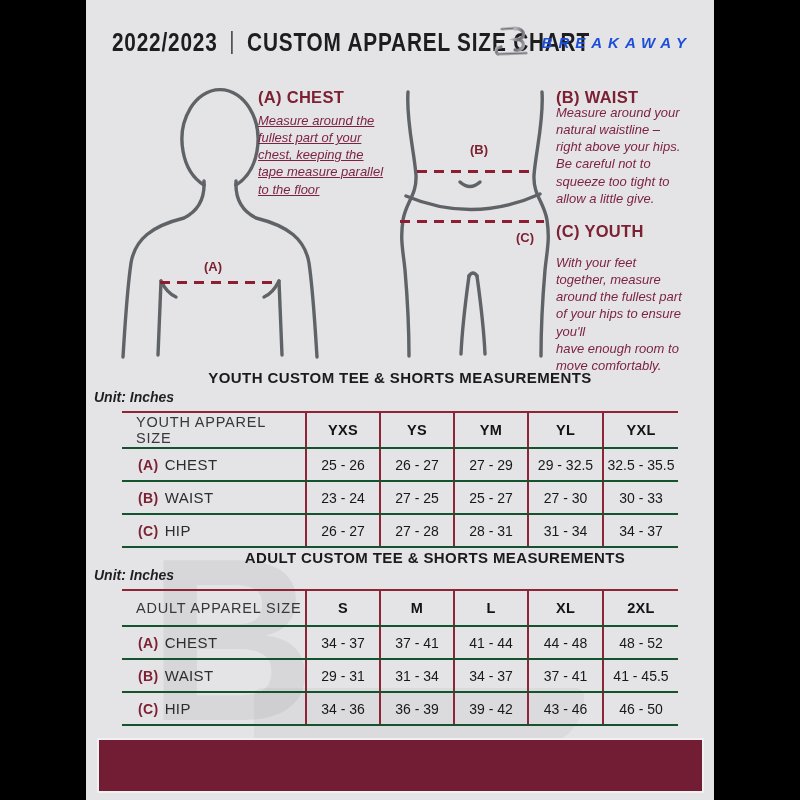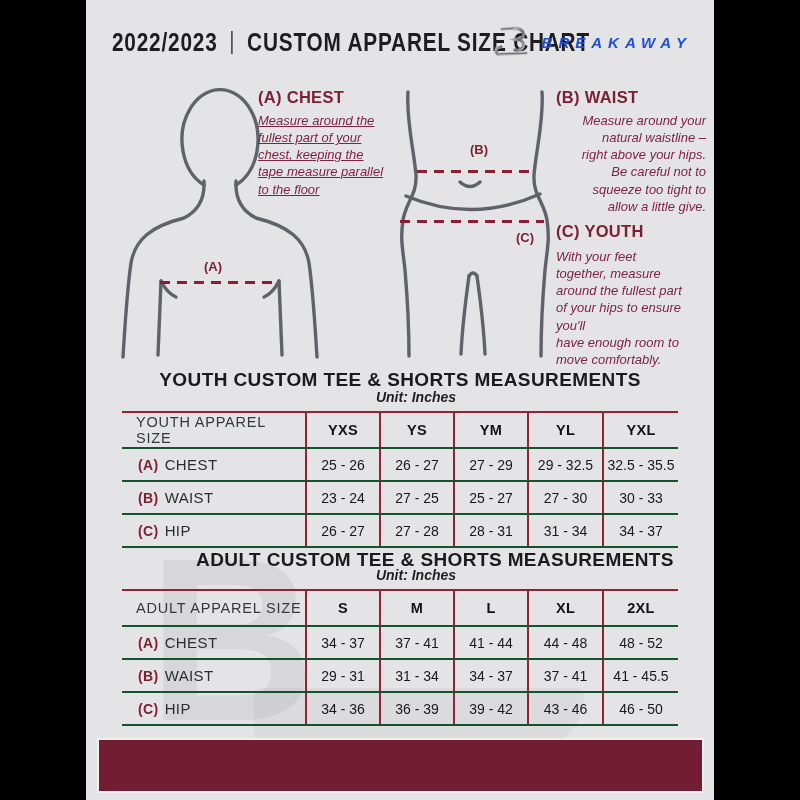--- a/index.html
+++ b/index.html
@@ -44,22 +44,22 @@
   }
   .figure{position:absolute;z-index:1;}
   .figure svg path{fill:none;stroke:#5f6367;stroke-width:3.4;stroke-linecap:round;}
   .dash{
     position:absolute;height:3px;z-index:2;
     background:repeating-linear-gradient(90deg,#8c1d33 0 10px,transparent 10px 17px);
   }
   .fig-label{position:absolute;font-size:13px;font-weight:800;color:#7c2033;z-index:2;}
   
   .tbl-title{position:absolute;left:0;width:100%;text-align:center;font-weight:700;
-    font-size:19px;color:#1b1b1d;letter-spacing:0.4px;z-index:2;}
-  .tbl-unit{position:absolute;left:16px;width:100%;text-align:center;font-style:italic;
+    font-size:15px;color:#1b1b1d;letter-spacing:0.4px;z-index:2;}
+  .tbl-unit{position:absolute;left:8px;width:100%;font-style:italic;
     font-weight:600;font-size:14px;color:#1f1f21;z-index:2;}
   table.size{position:absolute;left:36px;width:556px;border-collapse:collapse;z-index:2;}
   table.size th,table.size td{
     border-top:2px solid #8e2537;border-bottom:2px solid #14532d;
     text-align:center;padding:0;background:transparent;
   }
   table.size th + th,table.size td + td{border-left:2px solid #8e2537;}
   table.size tr.hdr th{height:34px;font-weight:bold;font-size:14.5px;color:#131315;letter-spacing:0.3px;}
   table.size tr.hdr th.lbl{
     text-align:left;font-weight:400;color:#35383c;font-size:14.5px;letter-spacing:0.8px;padding-left:14px;
@@ -109,29 +109,29 @@
   </header>
 
   <div class="sec-heading" style="left:172px;top:88px;">(A) CHEST</div>
   <div class="sec-body" style="left:172px;top:112px;width:160px;text-decoration:underline;">Measure around the
 fullest part of your
 chest, keeping the
 tape measure parallel
 to the floor</div>
 
   <div class="sec-heading" style="left:470px;top:88px;">(B) WAIST</div>
-  <div class="sec-body" style="left:470px;top:112px;width:150px;text-align:right;">Measure around your
+  <div class="sec-body" style="left:470px;top:104px;width:150px;">Measure around your
 natural waistline –
 right above your hips.
 Be careful not to
 squeeze too tight to
 allow a little give.</div>
 
   <div class="sec-heading" style="left:470px;top:222px;">(C) YOUTH</div>
-  <div class="sec-body" style="left:470px;top:248px;width:150px;">With your feet
+  <div class="sec-body" style="left:470px;top:254px;width:150px;">With your feet
 together, measure
 around the fullest part
 of your hips to ensure
 you'll
 have enough room to
 move comfortably.</div>
 
   <div class="figure" style="left:34px;top:85px;width:200px;height:275px;">
     <svg width="200" height="275" viewBox="0 0 200 275">
       <path d="M 84,100 A 38,50 0 1 1 116,100"></path>

